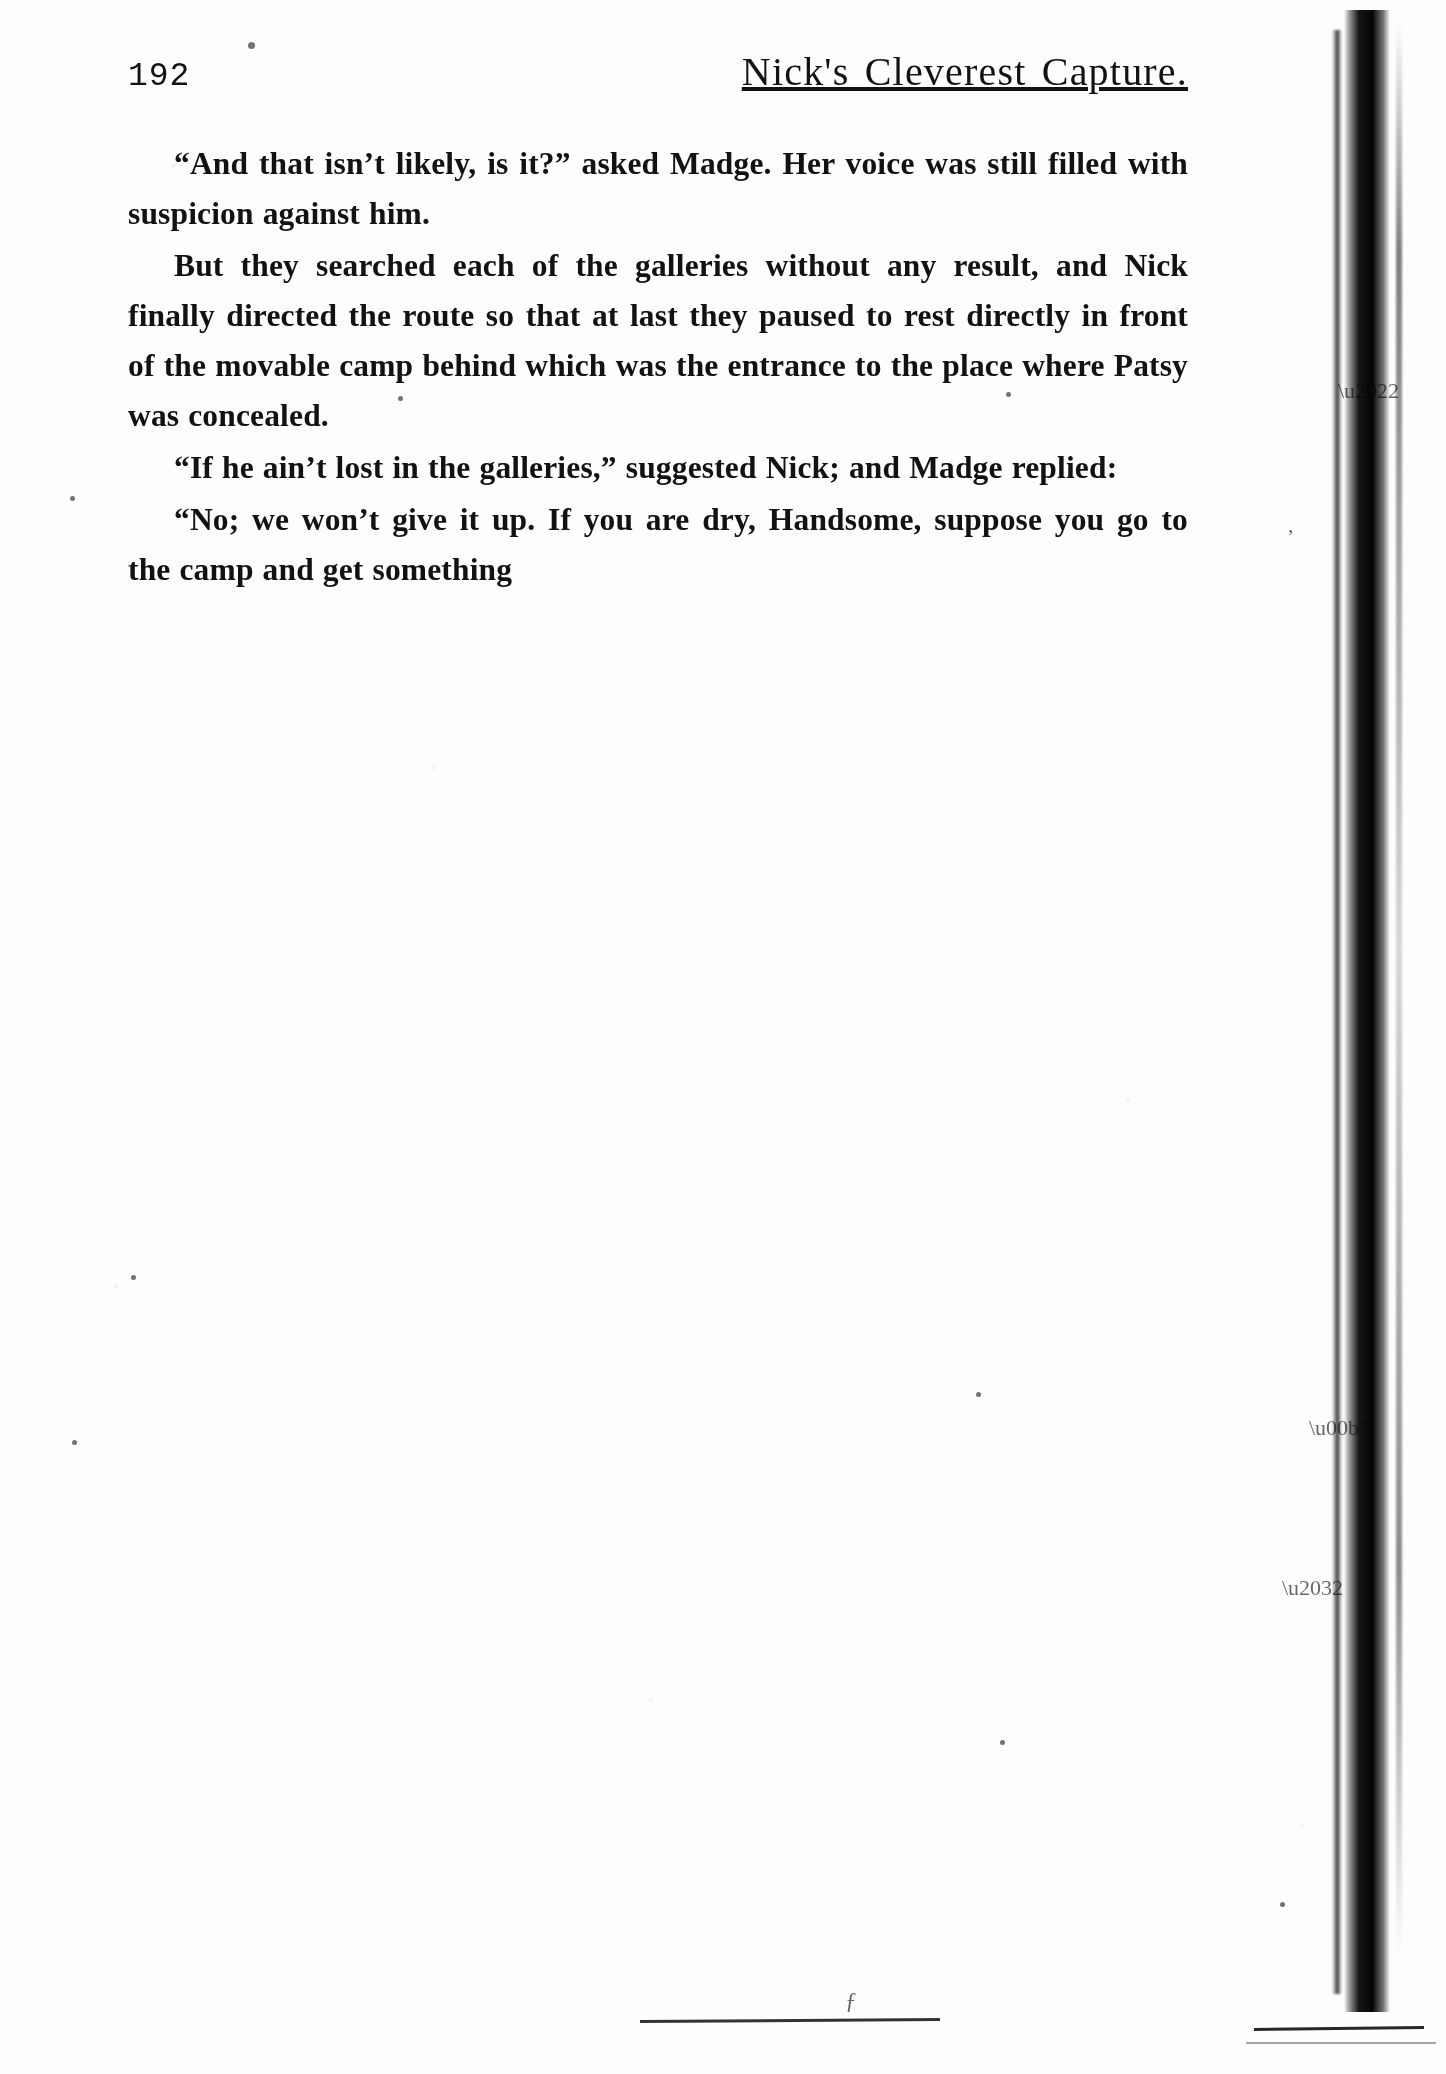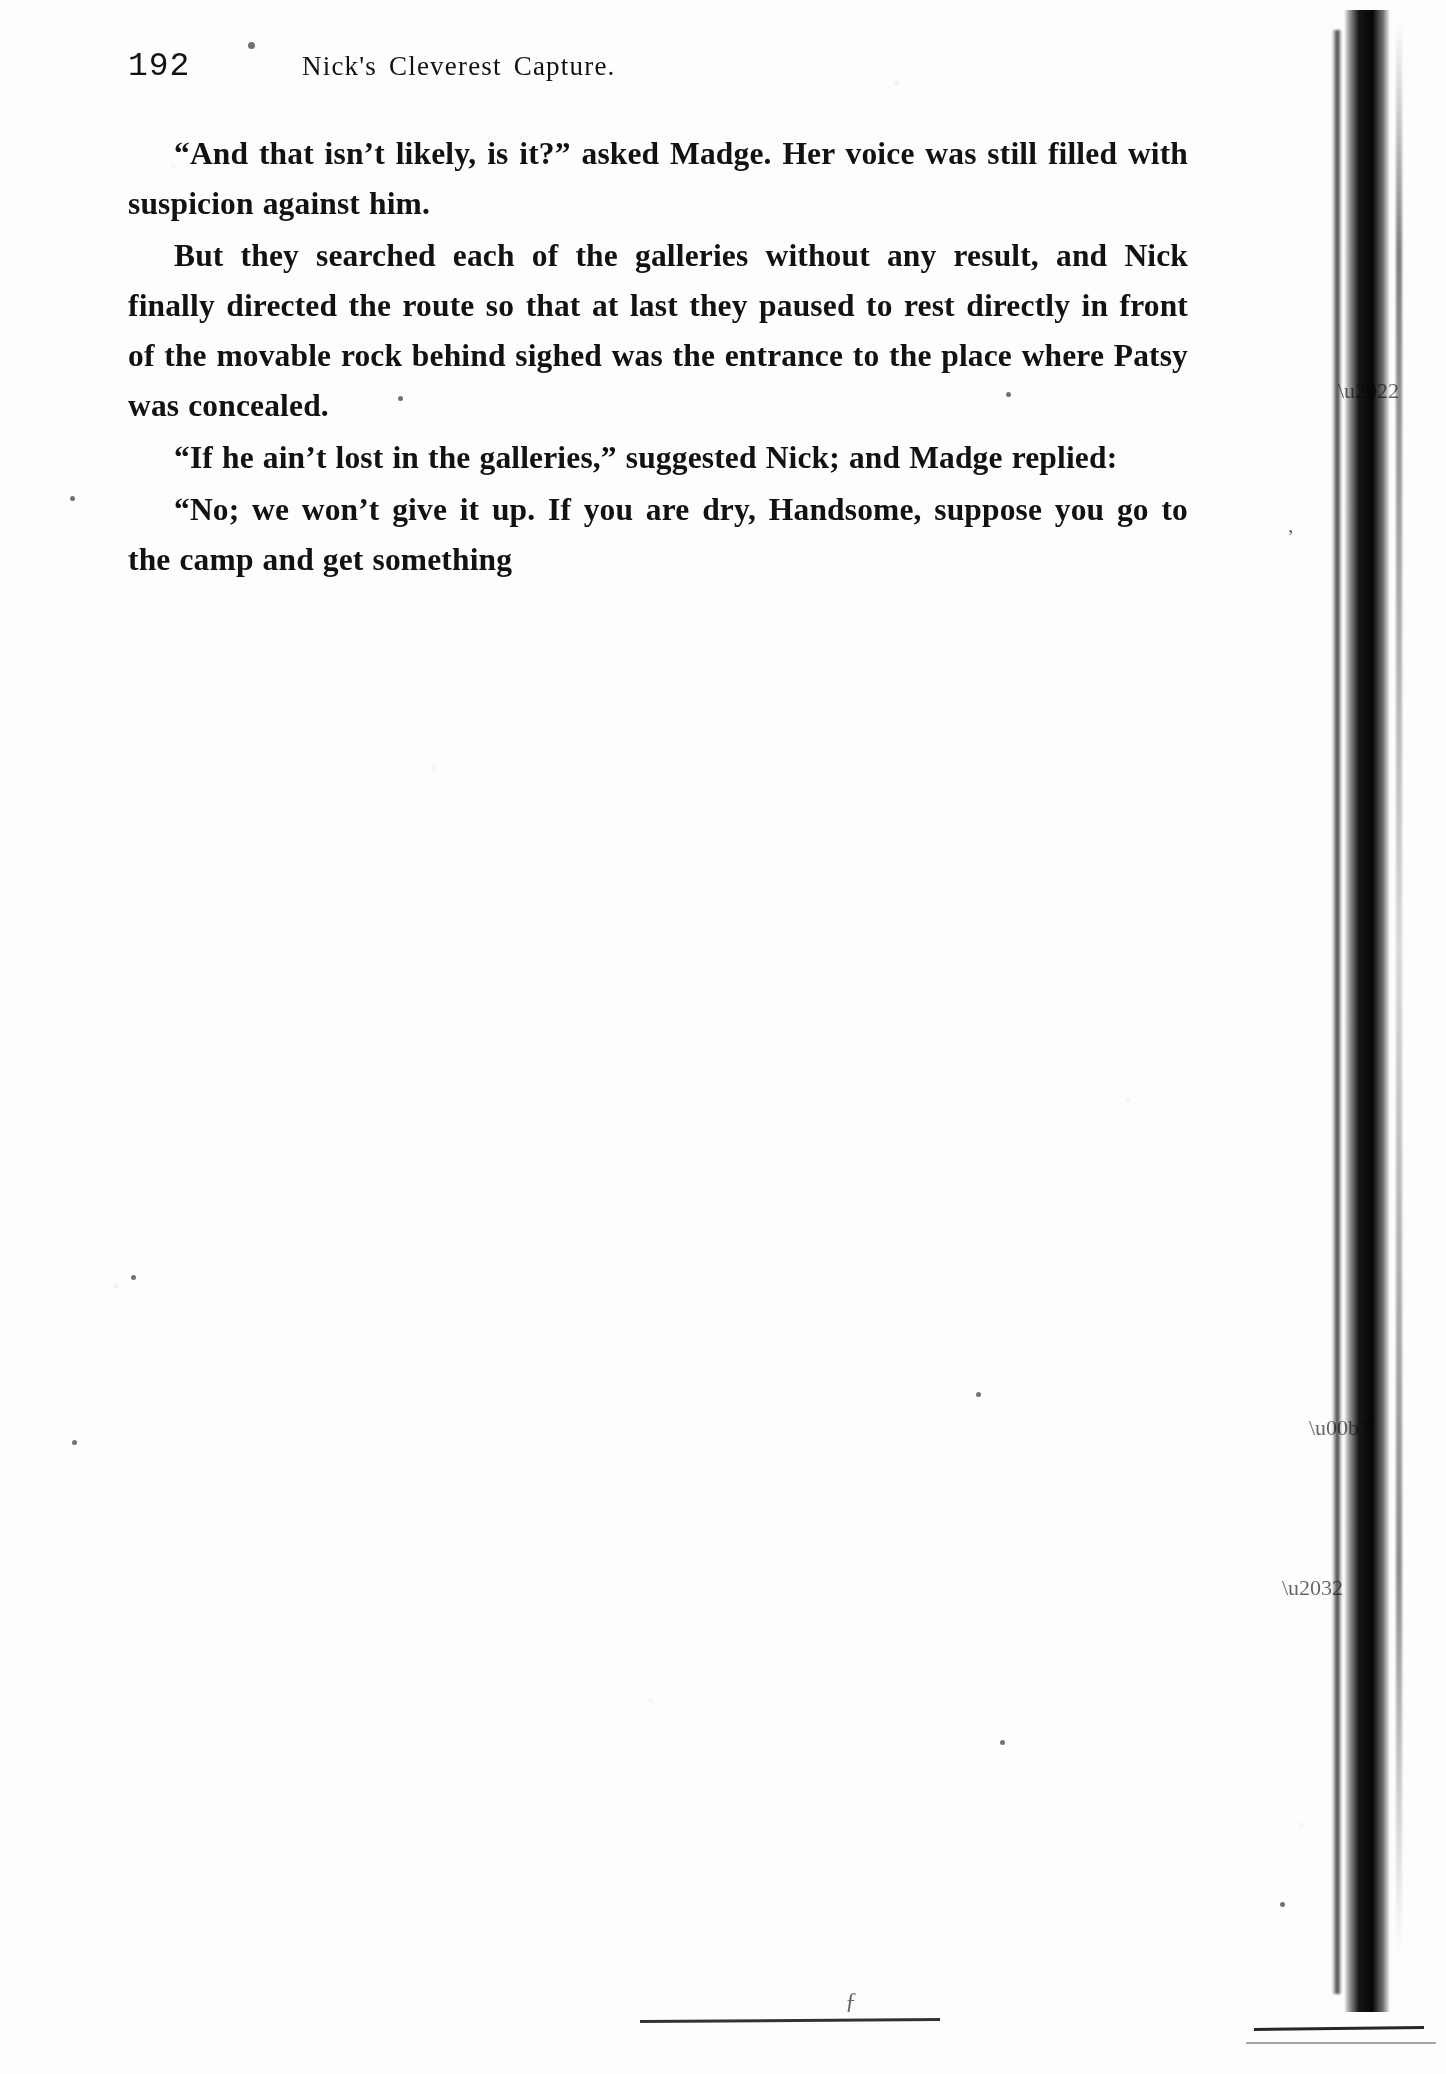--- a/index.html
+++ b/index.html
@@ -50,26 +50,27 @@
     margin-bottom: 44px;
   }
   .folio {
     font-size: 33px;
     letter-spacing: 1px;
     width: 150px;
     flex: 0 0 150px;
     font-family: Liberation Mono, monospace;
   }
   .running-title {
-    font-size: 27px;
+    font-size: 40px;
     letter-spacing: 1.2px;
     flex: 1;
-    text-align: left;
+    text-align: right;
     padding-left: 24px;
     word-spacing: 4px;
+    text-decoration: underline;
   }
 
   p.para {
     font-size: 31.5px;
     line-height: 50px;
     text-align: justify;
     text-justify: inter-word;
     margin: 0 0 2px 0;
     text-indent: 46px;
     letter-spacing: 0.15px;
@@ -193,21 +194,21 @@
   <div class="mark" style="left:1282px; top:1575px;">\u2032</div>
 
   <div class="content">
 
     <div class="header-line">
       <div class="folio">192</div>
       <div class="running-title">Nick's Cleverest Capture.</div>
     </div>
 
     <p class="para">“And that isn’t likely, is it?” asked Madge.  Her voice was still filled with suspicion against him.</p>
-    <p class="para">But they searched each of the galleries without any result, and Nick finally directed the route so that at last they paused to rest directly in front of the movable rock behind sighed was the entrance to the place where Patsy was concealed.</p>
+    <p class="para">But they searched each of the galleries without any result, and Nick finally directed the route so that at last they paused to rest directly in front of the movable camp behind which was the entrance to the place where Patsy was concealed.</p>
     <p class="para">“If he ain’t lost in the galleries,” suggested Nick; and Madge replied:</p>
     <p class="para">“No; we won’t give it up.  If you are dry, Handsome, suppose you go to the camp and get something</p>
 
   </div>
 
   <div class="catchword">ƒ</div>
   <div class="bottom-rule"></div>
 
   <div class="gutter">
     <div class="band"></div>

